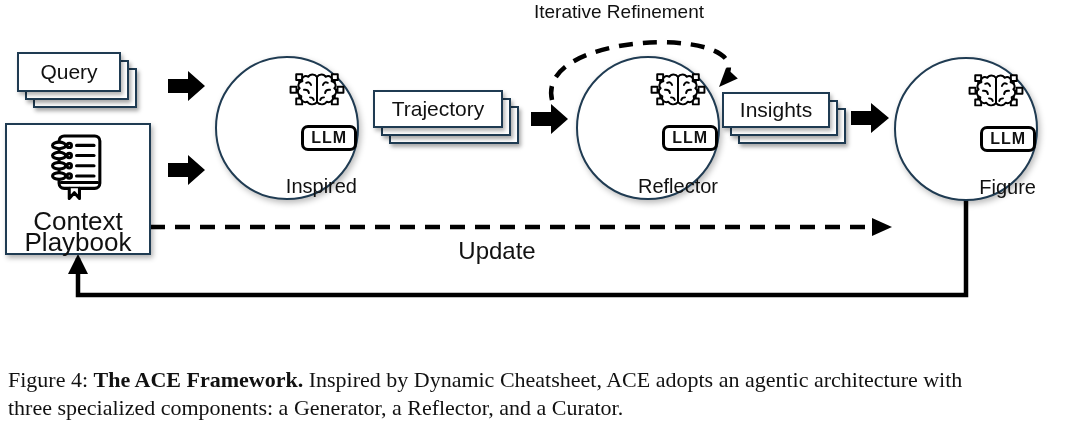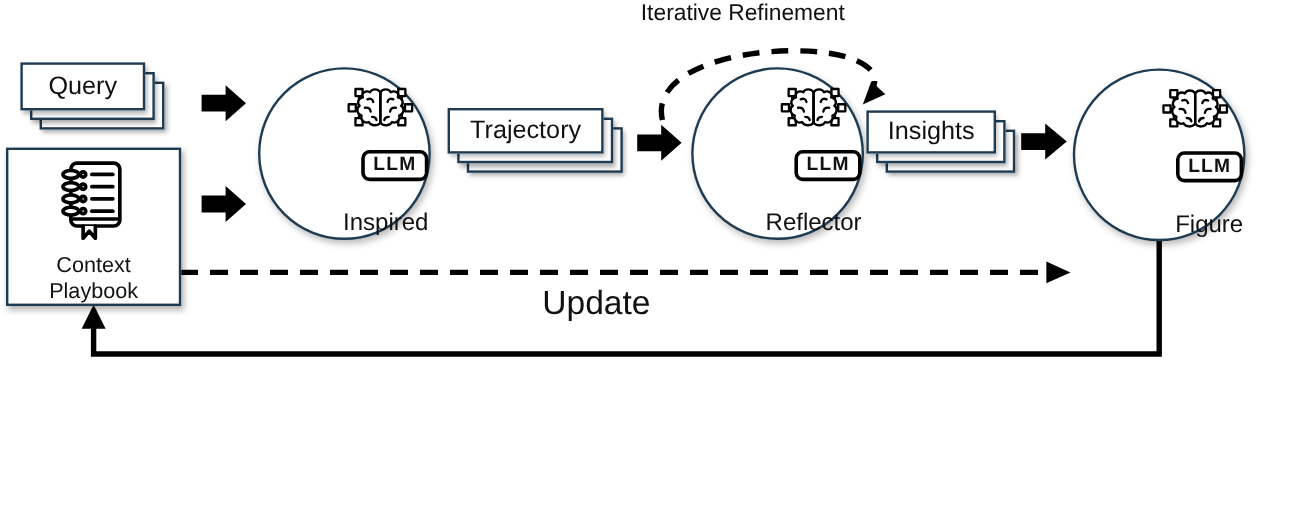--- a/index.html
+++ b/index.html
@@ -21,33 +21,33 @@
   .stack .l2{left:16px;top:16px;}
   .stack .main{position:absolute;left:0;top:0;width:100%;height:100%;background:#fff;
     border:2.5px solid var(--stroke);box-sizing:border-box;display:flex;align-items:center;
     justify-content:center;font-size:21px;box-shadow:2px 3px 4px rgba(0,0,0,.3);}
 
   
   .plainbox{position:absolute;z-index:2;background:#fff;border:2.5px solid var(--stroke);
     box-sizing:border-box;display:flex;flex-direction:column;align-items:center;
     box-shadow:2px 3px 5px rgba(0,0,0,.3);}
   .plainbox .nb{margin-top:8px;}
-  .plainbox .cap{font-size:18px;line-height:21px;text-align:center;margin-top:11px;}
+  .plainbox .cap{font-size:26px;line-height:21px;text-align:center;margin-top:11px;}
 
   
   .llm-circle{position:absolute;z-index:2;width:144px;height:144px;border-radius:50%;
     background:#fff;border:2.5px solid var(--stroke);box-sizing:border-box;
     display:flex;flex-direction:column;align-items:flex-end;
     box-shadow:2px 3px 6px rgba(0,0,0,.28);gap:20px;}
   .llm-circle svg.brain{margin-top:14px;}
   .llm-badge{border:3px solid #000;border-radius:7px;font-weight:bold;font-size:16px;
     letter-spacing:1px;padding:0 7px;line-height:20px;margin-top:-1px;background:#fff;}
   .llm-label{font-size:20px;margin-top:4px;}
 
-  .float-label{position:absolute;z-index:2;font-size:28px;text-align:center;}
+  .float-label{position:absolute;z-index:2;font-size:24px;text-align:center;}
 
   
   .caption{position:absolute;z-index:2;left:8px;top:366px;width:1068px;
     font-family:"Liberation Serif",serif;font-size:22px;line-height:28px;color:#111;
     white-space:nowrap;}
   .caption b{font-weight:bold;}
 </style>
 </head>
 <body>
 
@@ -174,14 +174,18 @@
 
   <div class="llm-circle" style="left:894px;top:57px">
     <svg class="brain" width="80" height="50" viewBox="0 0 100 63">
         <use href="#brainIcon"></use>
       </svg>
     <div class="llm-badge">LLM</div>
     <div class="llm-label">Figure</div>
   </div>
 
 
+  <div class="caption">
+    <div><span>Figure 4: </span><b>The ACE Framework.</b><span> Inspired by Dynamic Cheatsheet, ACE adopts an agentic architecture with</span></div>
+    <div>three specialized components: a Generator, a Reflector, and a Curator.</div>
+  </div>
 
 </div>
 
 </body></html>

